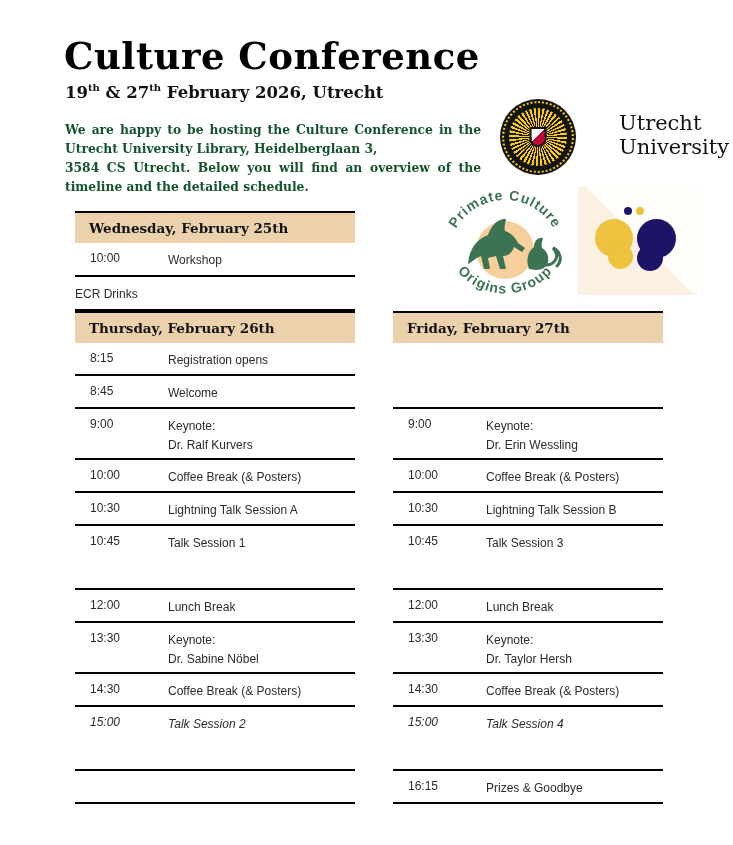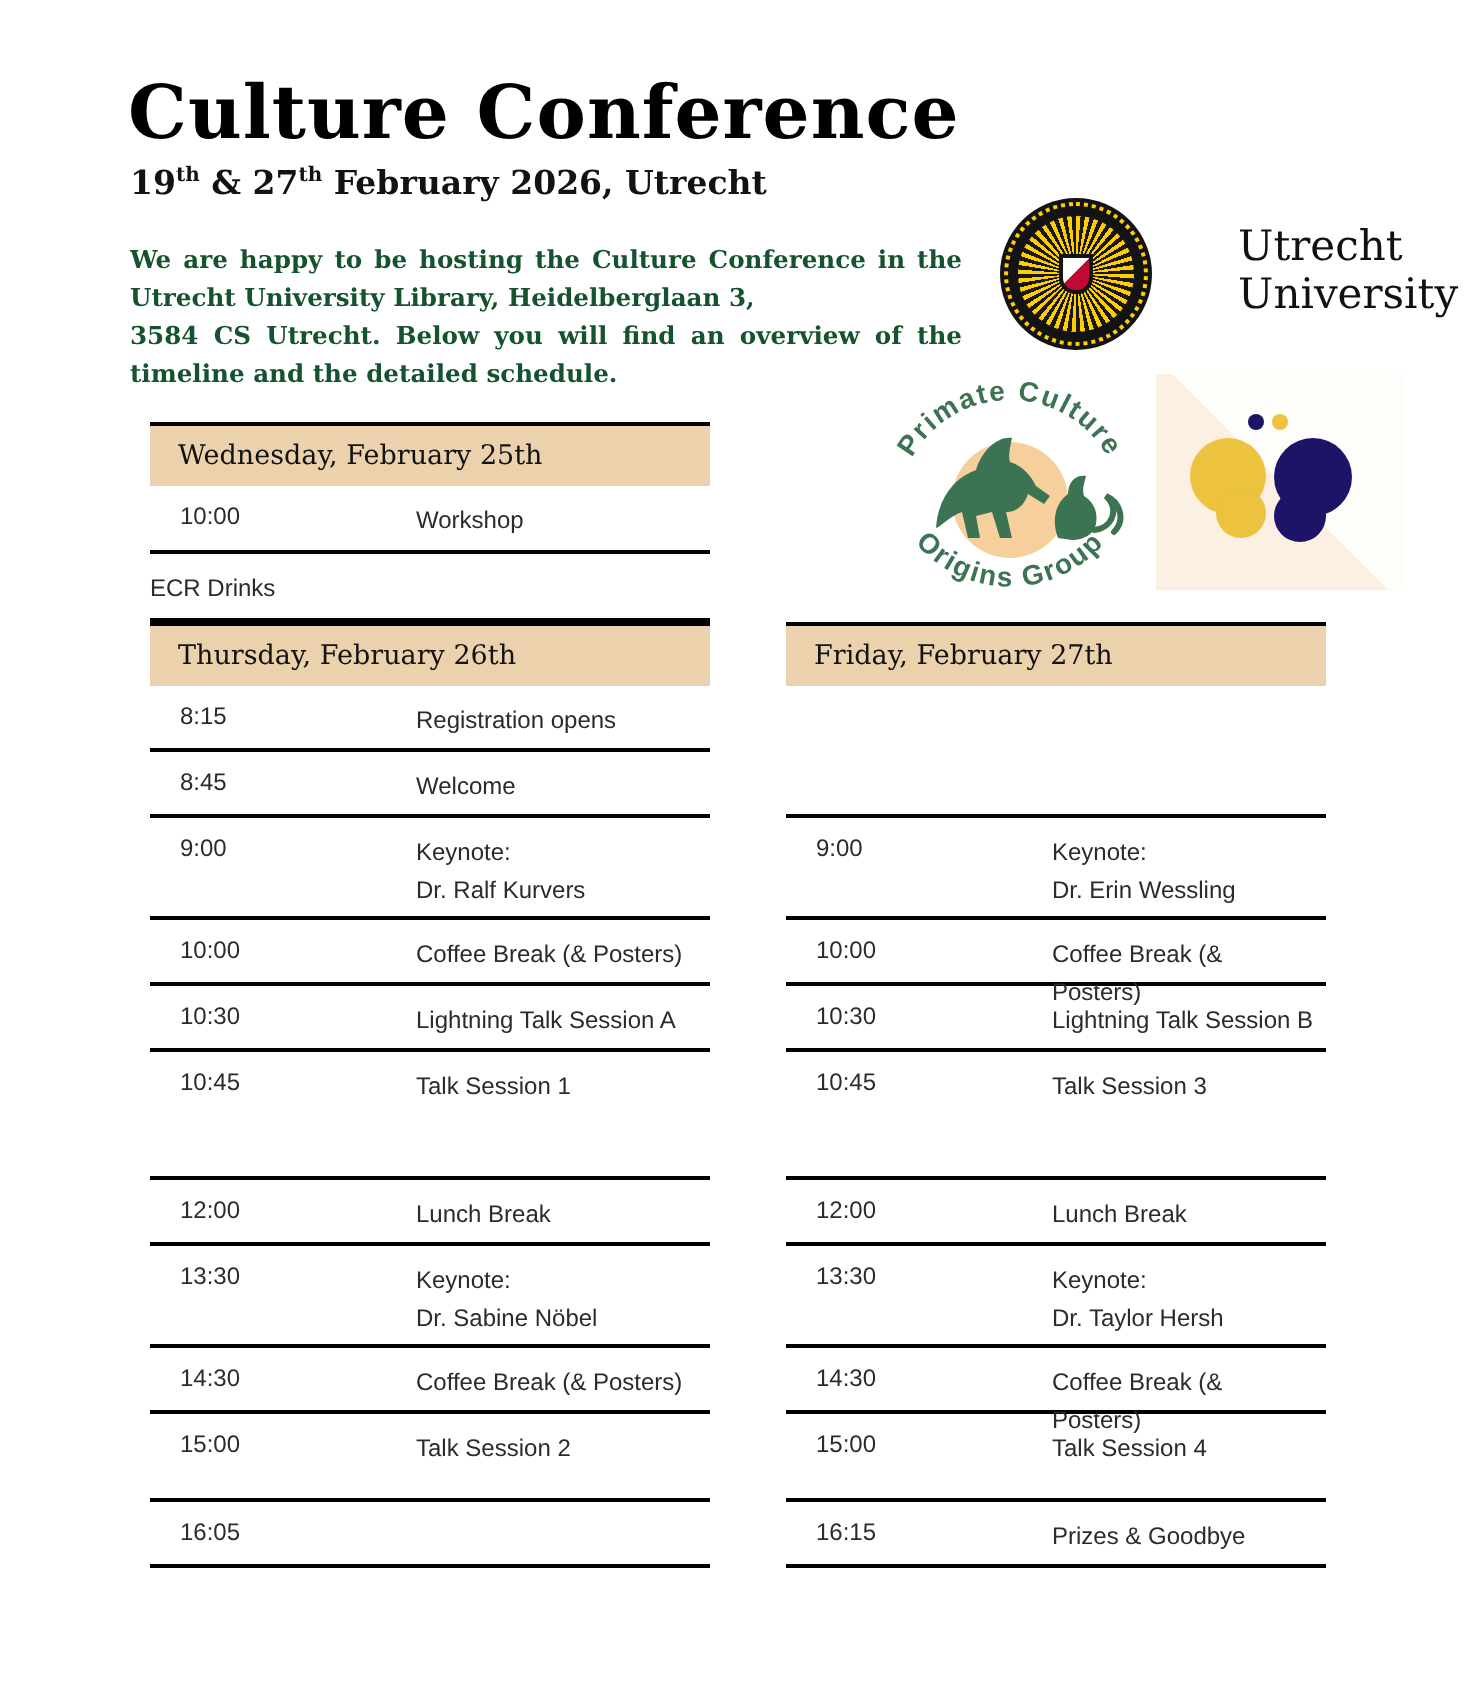--- a/index.html
+++ b/index.html
@@ -60,30 +60,30 @@
   .bf-wr-big { left:59px; top:32px; width:39px; height:39px; background:#1d1467; }
   .bf-wr-sm  { left:59px; top:58px; width:26px; height:26px; background:#1d1467; }
   
   .sched { position:absolute; border-top:2px solid #000; }
   #tbl-wed { left:75px;  top:211px; width:280px; }
   #tbl-thu { left:75px;  top:311px; width:280px; }
   #tbl-fri { left:393px; top:311px; width:270px; }
   .day-header {
     height:30px; background:#ecd2ac; display:flex; align-items:center;
     padding-left:14px;
-    font-family:"DejaVu Serif", serif; font-weight:normal; font-size:13.5px; color:#121212;
+    font-family:"DejaVu Serif", serif; font-weight:bold; font-size:13.5px; color:#121212;
   }
   .rows .row {
     display:flex; height:33px; border-bottom:2px solid #000;
-    font-size:12px; color:#2b2b2b;gap:40px;
+    font-size:12px; color:#2b2b2b;
   }
   #tbl-wed .rows .row { height:34px; }
   .rows .row.keynote { height:51px;justify-content:center; }
   .rows .row.large   { height:64px; }
-  .rows .row.small   { height:44px; }
+  .rows .row.small   { height:64px;font-style:italic; }
   .rows .spacer { height:66px; border-bottom:2px solid #000; }
   .row .time  { width:93px; padding:8px 0 0 15px; }
   .row .event { flex:1; padding:8px 4px 0 0; white-space:pre-line; line-height:19px; }
 </style>
 </head>
 <body>
 
 <div class="page">
 
   <div class="title">Culture Conference</div>
@@ -185,21 +185,20 @@
         </div>
         <div class="row">
           <span class="time">14:30</span>
           <span class="event">Coffee Break (&amp; Posters)</span>
         </div>
         <div class="row small">
           <span class="time">15:00</span>
           <span class="event">Talk Session 2</span>
         </div>
         <div class="row">
-          <span class="time">16:05</span>
         </div>
       </div>
   </div>
 
   <div class="sched" id="tbl-fri">
     <div class="day-header">Friday, February 27th</div>
     <div class="rows">
         <div class="spacer"></div>
         <div class="row keynote">
           <span class="time">9:00</span>

